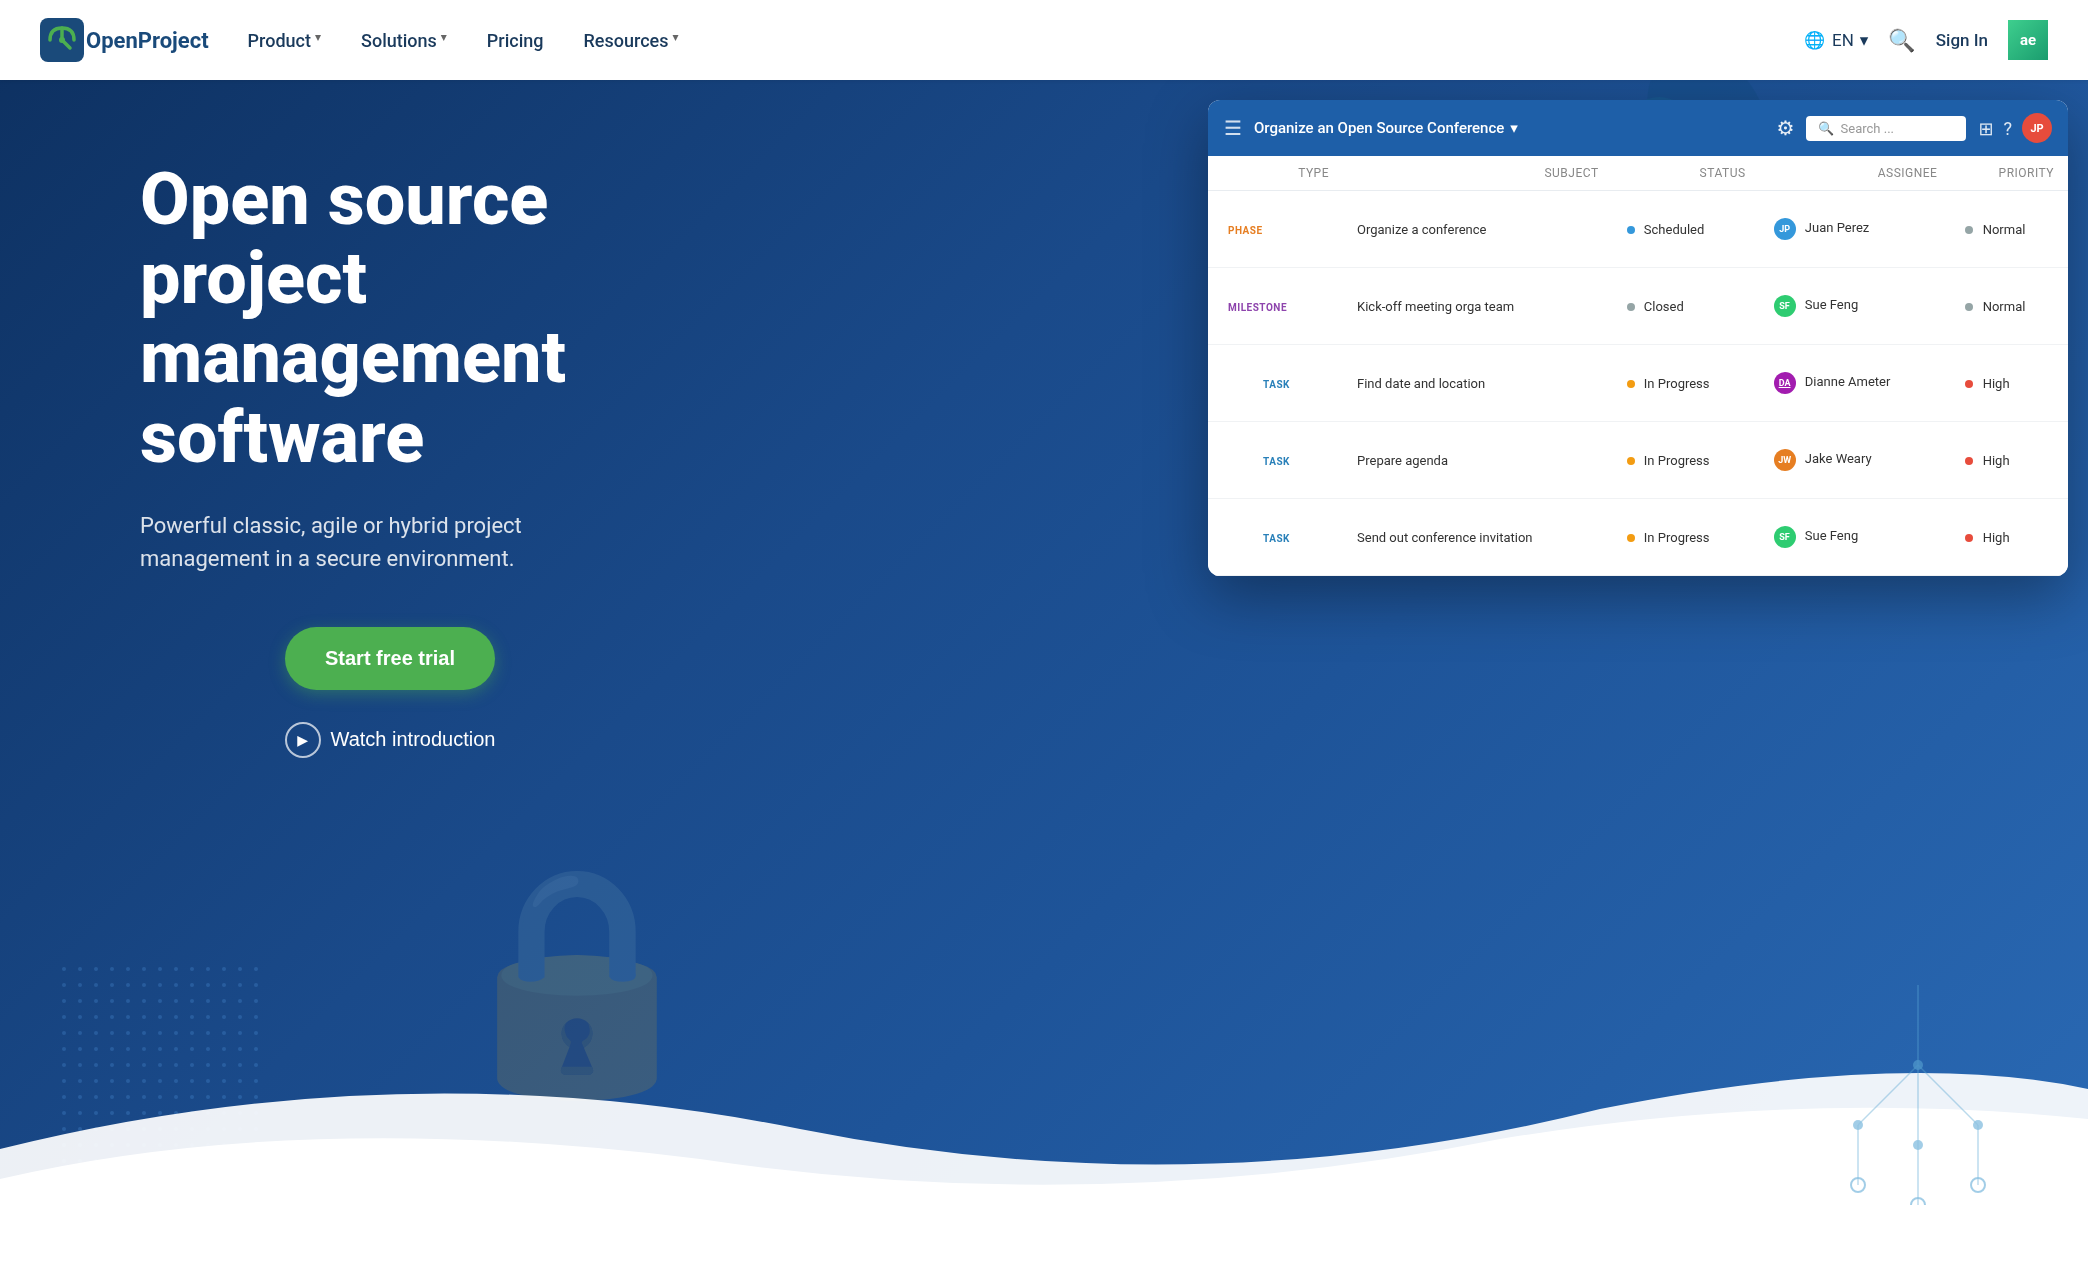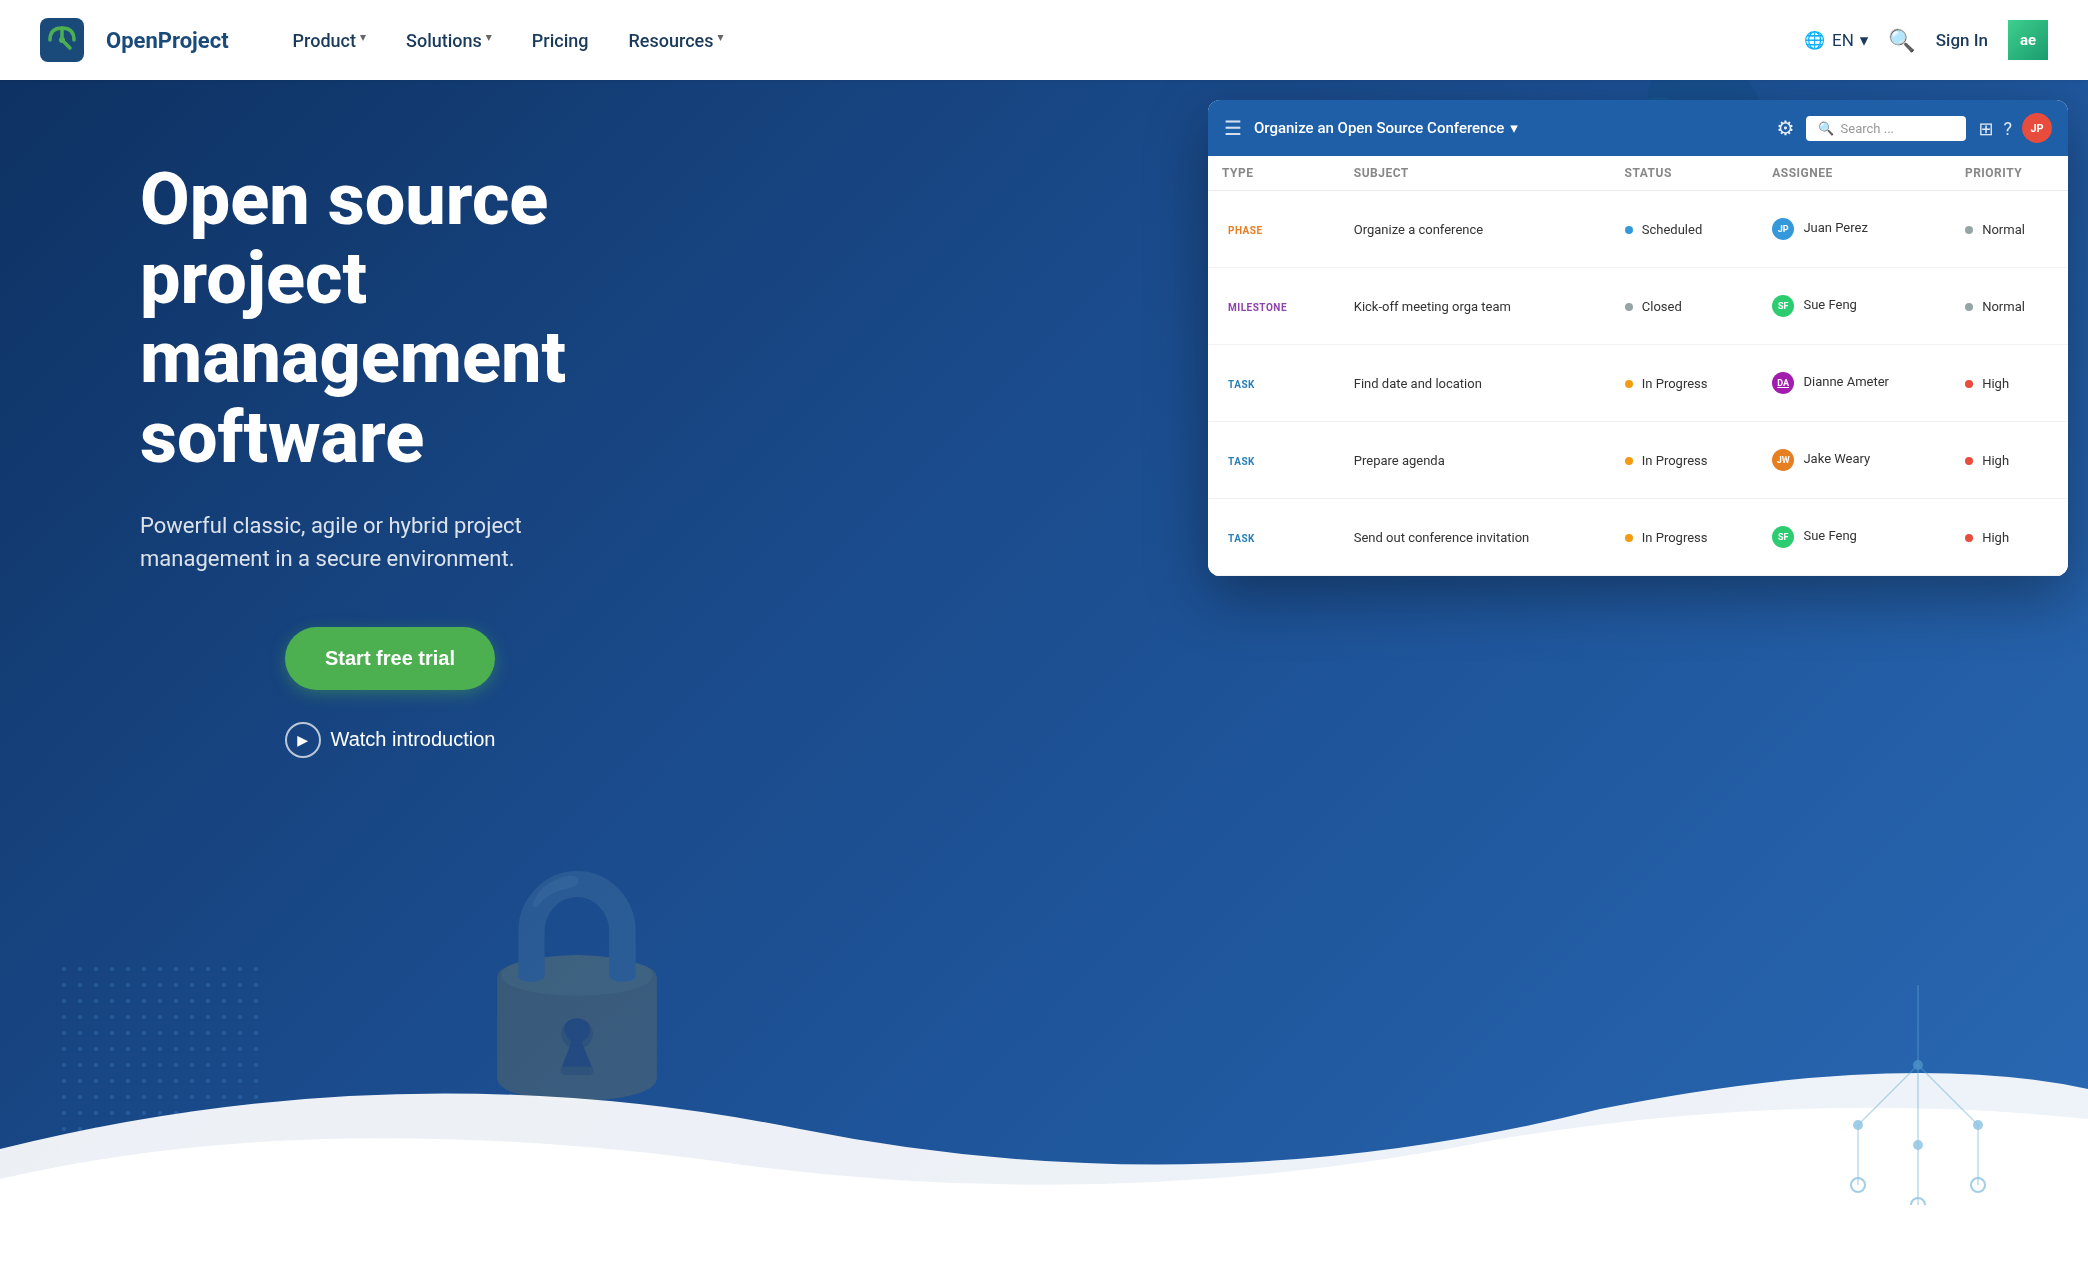--- a/index.html
+++ b/index.html
@@ -6,21 +6,21 @@
     body { font-family: -apple-system, BlinkMacSystemFont, 'Segoe UI', Roboto, sans-serif; overflow: hidden; width: 2088px; height: 1269px; }
 
     
     .navbar {
       position: absolute; top: 0; left: 0; right: 0; height: 80px;
       background: #fff;
       display: flex; align-items: center; padding: 0 40px;
       z-index: 100;
       box-shadow: 0 1px 4px rgba(0,0,0,0.08);
     }
-    .nav-logo { display: flex; align-items: center; gap: 22px; margin-right: 48px; cursor: pointer; }
+    .nav-logo { display: flex; align-items: center; gap: 2px; margin-right: 23px; cursor: pointer; }
     .nav-logo-icon { width: 44px; height: 44px; }
     .nav-logo-text { font-size: 22px; font-weight: 700; color: #1a4a7a; }
     .nav-links { display: flex; align-items: center; gap: 8px; flex: 1; }
     .nav-link {
       display: flex; align-items: flex-start; gap: 4px;
       font-size: 18px; color: #1a3a5c; font-weight: 500;
       padding: 8px 16px; cursor: pointer; border-radius: 6px;
       text-decoration: none;
     }
     .nav-link .chevron { font-size: 12px; color: #666; }
@@ -131,38 +131,38 @@
     .app-avatar-small {
       width: 30px; height: 30px; border-radius: 50%;
       background: #e74c3c;
       display: flex; align-items: center; justify-content: center;
       font-size: 11px; font-weight: 700; color: #fff;
     }
 
     
     .app-table { width: 100%; border-collapse: collapse; background: #fff; }
     .app-table th {
-      text-align: left; padding: 10px 14px;
-      font-size: 12px; font-weight: 700; color: #888;
+      text-align: right; padding: 10px 14px;
+      font-size: 12px; font-weight: 400; color: #888;
       text-transform: uppercase; letter-spacing: 0.5px;
       border-bottom: 1px solid #e8ecf0;
       background: #fff;
     }
     .app-table td {
       padding: 27px 14px; font-size: 13px; color: #333;
       border-bottom: 1px solid #f0f2f4;
       vertical-align: middle;
     }
     .type-badge {
       font-size: 10px; font-weight: 700; letter-spacing: 0.5px;
       padding: 2px 6px; border-radius: 3px;
     }
     .type-phase { color: #e67e22; }
     .type-milestone { color: #8e44ad; }
-    .type-task { color: #2980b9; }
+    .type-task { color: #2980b9; margin-left: 35px; }
     .status-dot {
       width: 8px; height: 8px; border-radius: 50%;
       display: inline-block; margin-right: 6px;
     }
     .status-scheduled { background: #3498db; }
     .status-closed { background: #95a5a6; }
     .status-inprogress { background: #f39c12; }
     .priority-dot {
       width: 8px; height: 8px; border-radius: 50%;
       display: inline-block; margin-right: 6px;

